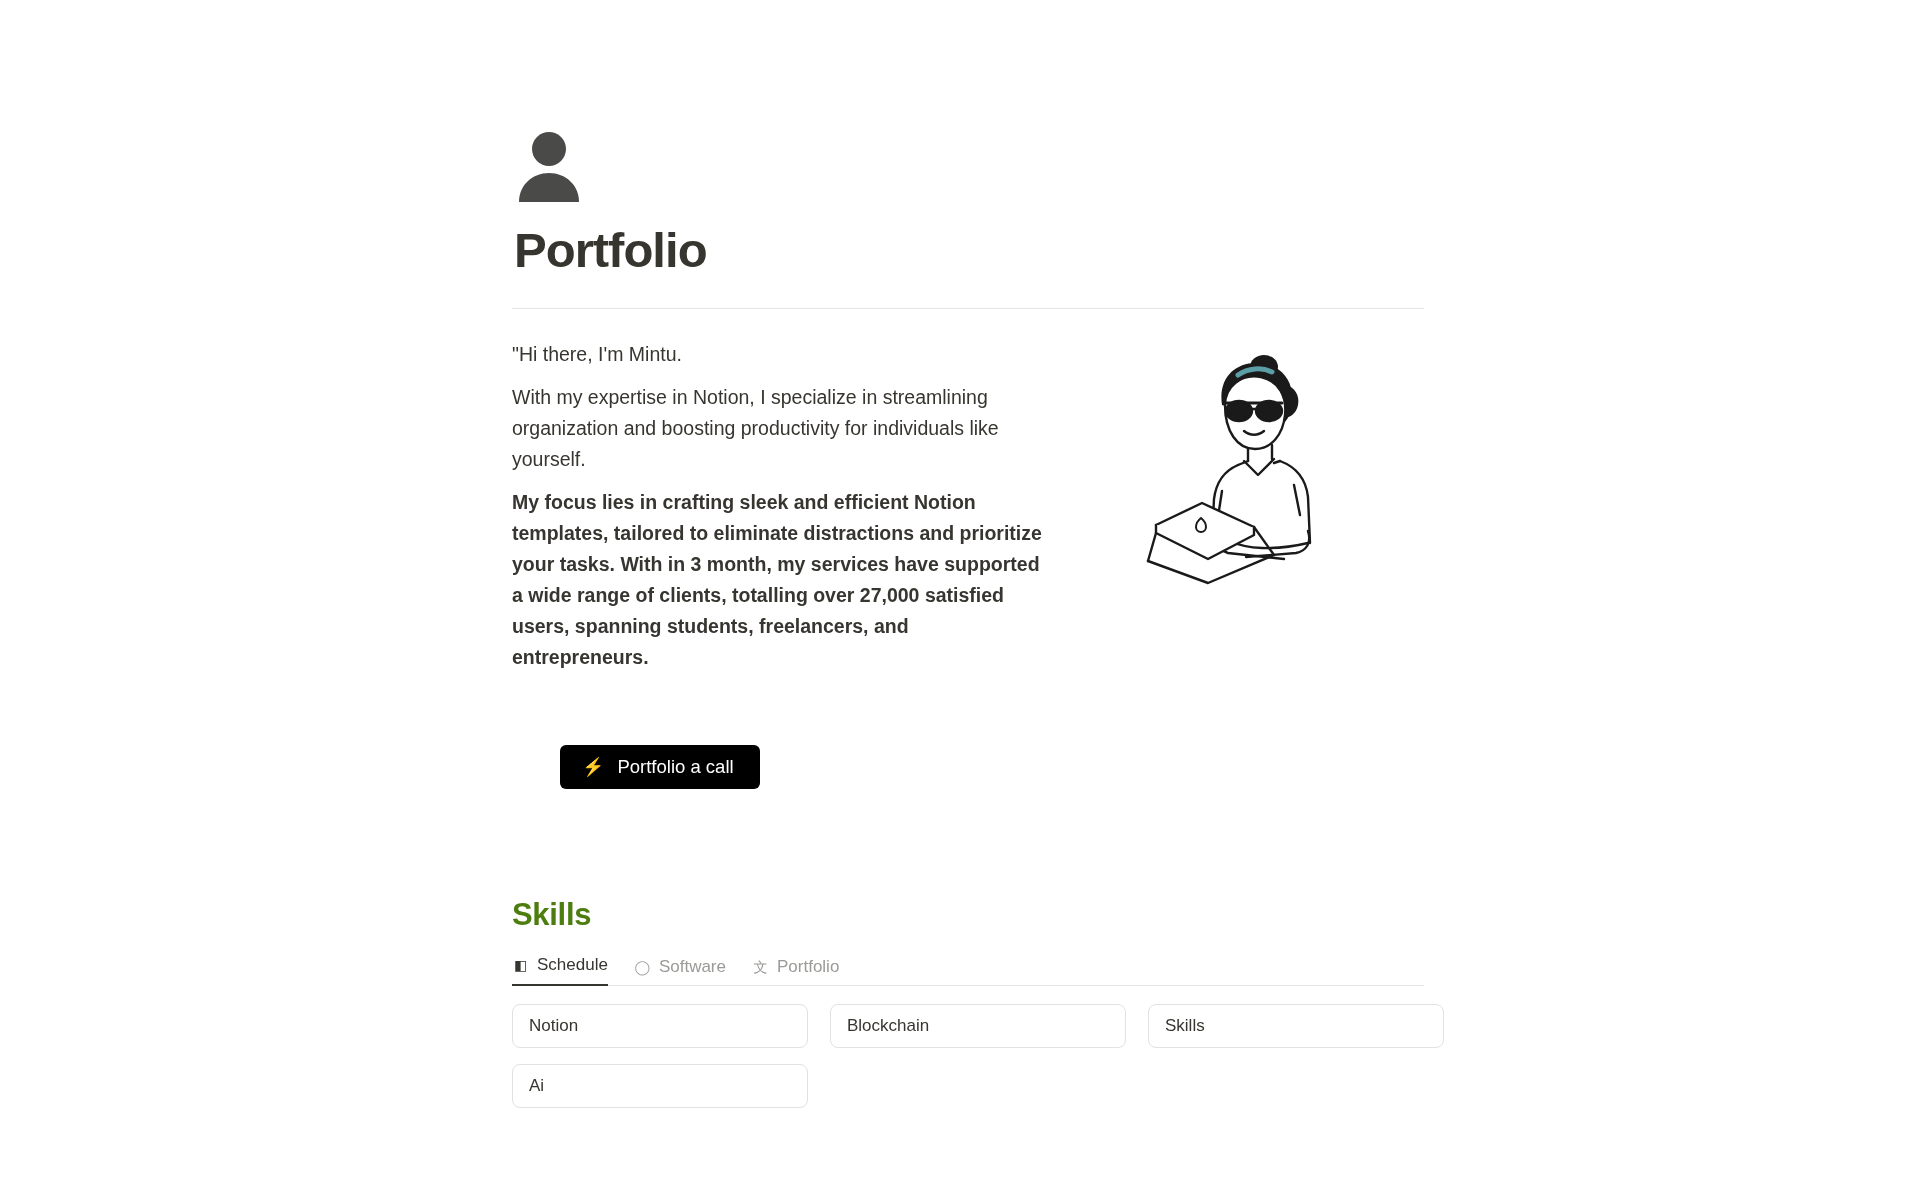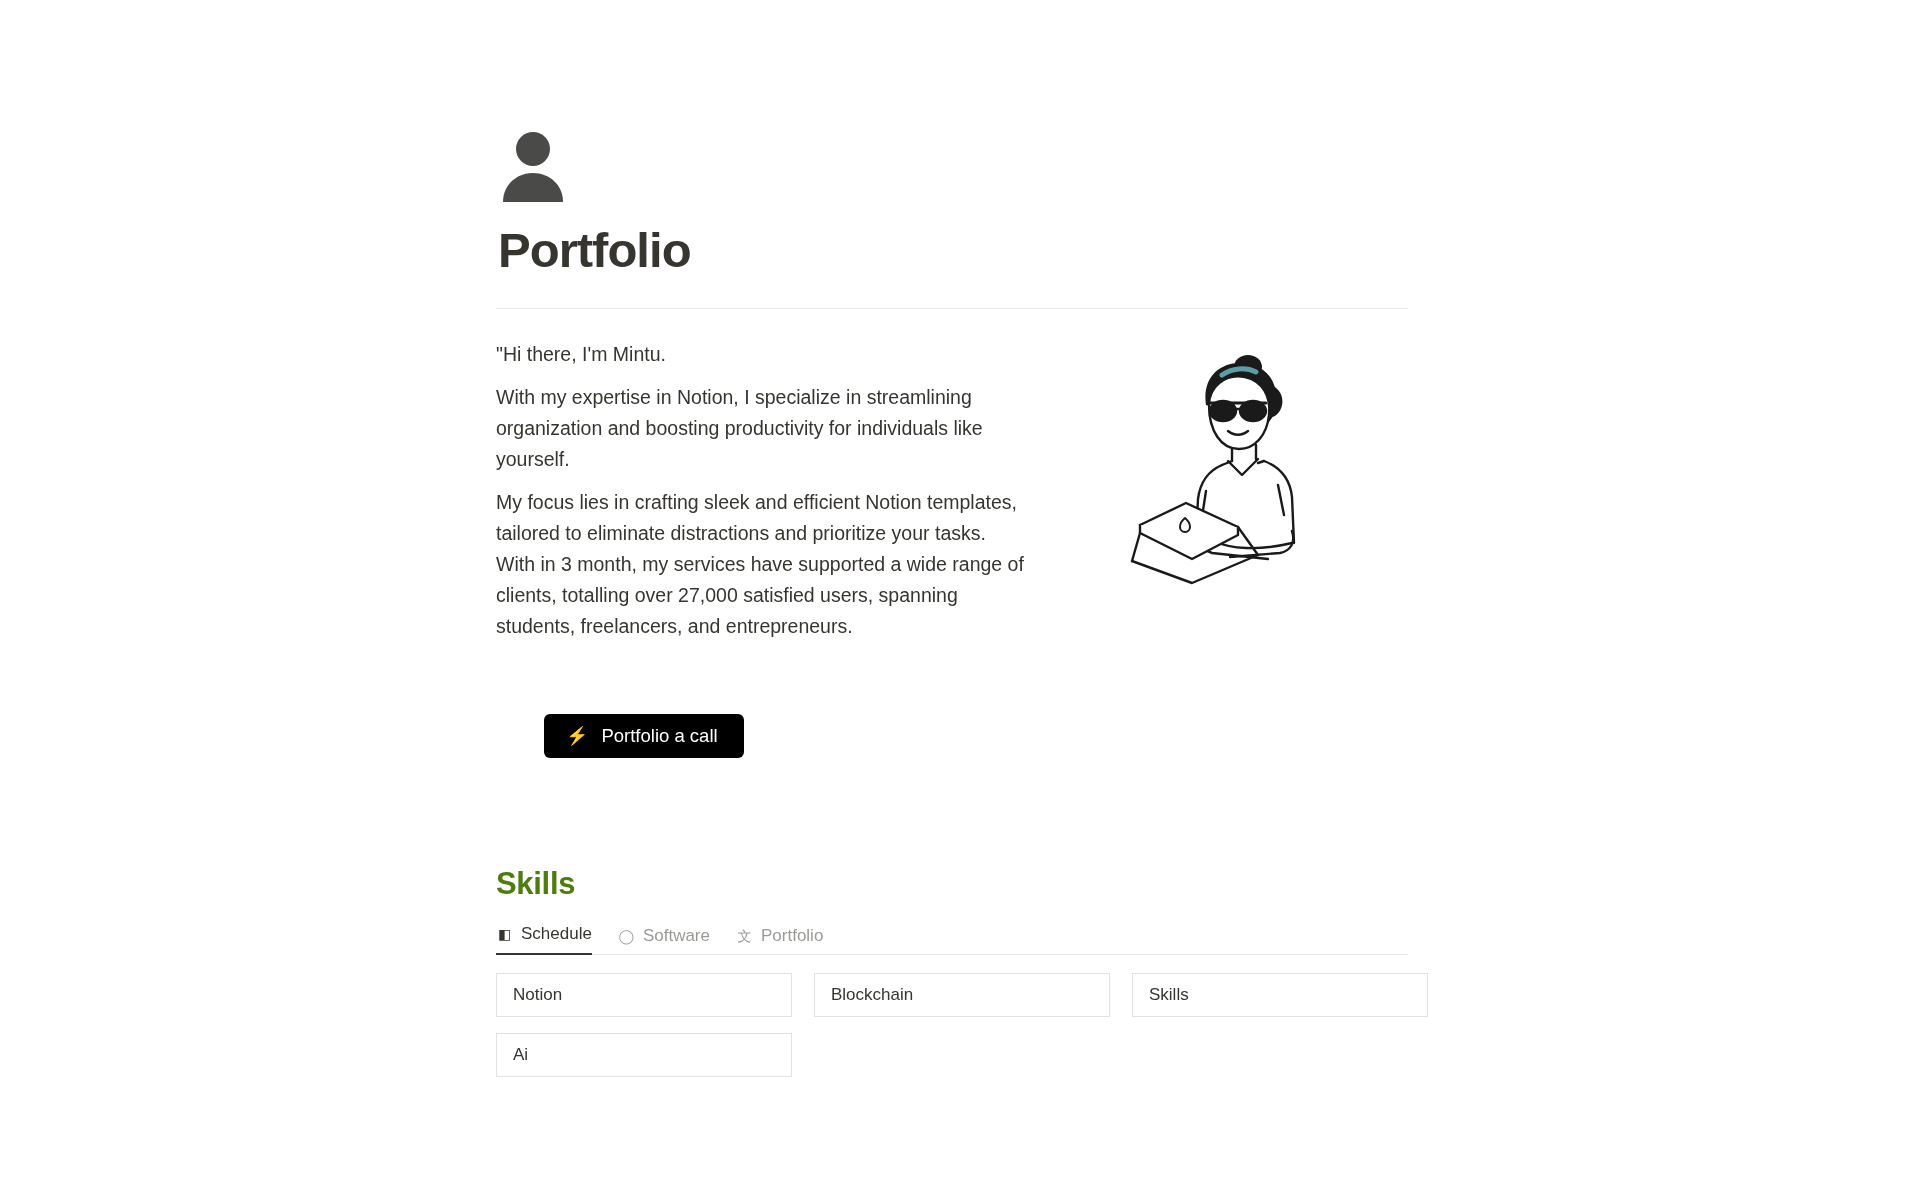--- a/index.html
+++ b/index.html
@@ -18,21 +18,21 @@
 
   .page {
     width: 1920px;
     height: 1199px;
     position: relative;
     background: #ffffff;
   }
 
   .content {
     position: absolute;
-    left: 496px;
+    left: 512px;
     top: 0;
     width: 912px;
   }
 
   
   .avatar {
     margin-top: 128px;
     width: 74px;
     height: 74px;
   }
@@ -64,21 +64,21 @@
   .intro-text {
     width: 530px;
     flex: 0 0 530px;
   }
   .intro-text p {
     margin: 0 0 12px 0;
     font-size: 19.5px;
     line-height: 31px;
     color: #37352f;
   }
-  .intro-text p:last-child { margin-bottom: 0; }
+  .intro-text p:last-child { margin-bottom: 0; font-weight: bold; }
 
   .illustration {
     flex: 1 1 auto;
     display: flex;
     justify-content: center;
     padding-top: 6px;
   }
   .illustration svg { display:block; }
 
   
@@ -148,21 +148,21 @@
   
   .skills-grid {
     margin-top: 18px;
     display: grid;
     grid-template-columns: repeat(3, 296px);
     gap: 16px 22px;
     width: 912px;
   }
   .skill-card {
     border: 1px solid #e3e2e0;
-    border-radius: 0;
+    border-radius: 8px;
     height: 44px;
     display: flex;
     align-items: center;
     padding: 0 16px;
     font-size: 17px;
     color: #37352f;
     background: #fff;
     box-sizing: border-box;
   }
 </style>

